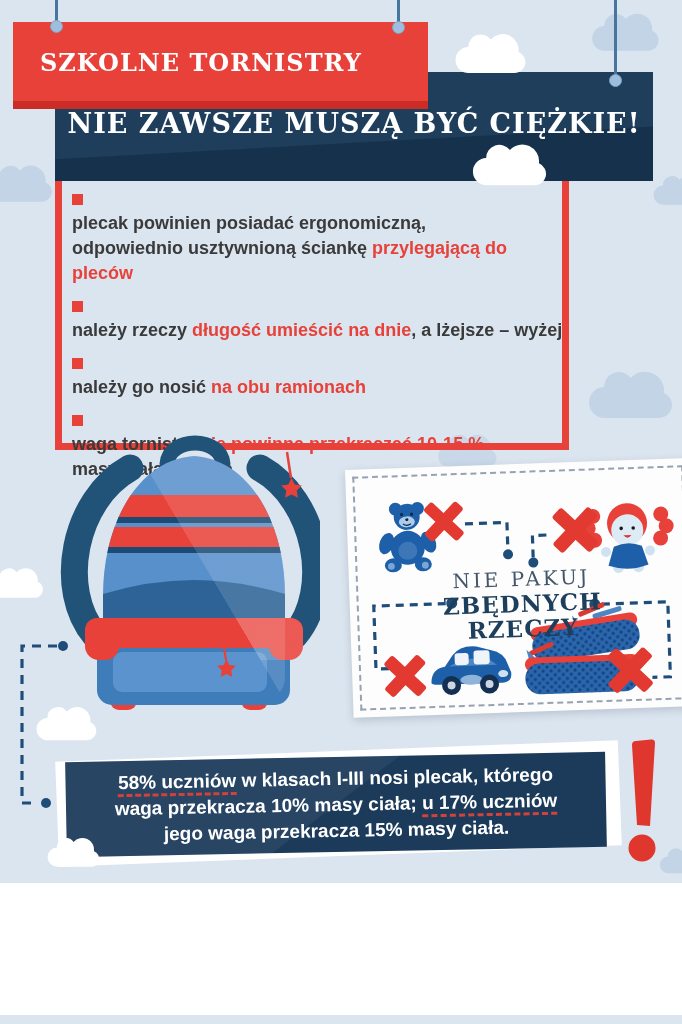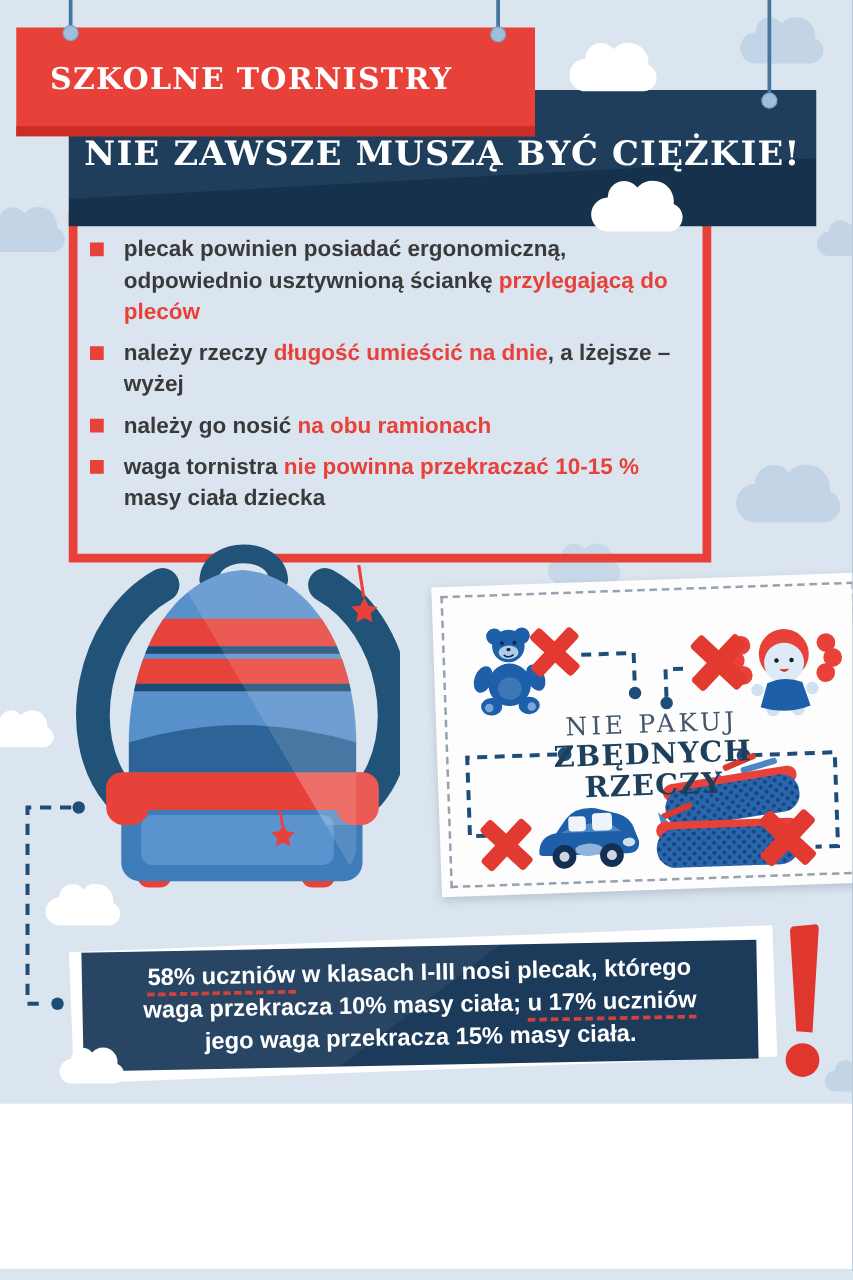--- a/index.html
+++ b/index.html
@@ -17,21 +17,21 @@
   #banner-red .txt{position:absolute;left:27px;top:0;height:79px;line-height:81px;
     font-family:"DejaVu Serif",serif;font-weight:bold;font-size:24px;color:#fff;letter-spacing:1px;}
   #banner-navy{left:55px;top:72px;width:598px;height:109px;background:#1e3e5c;z-index:4;}
   #banner-navy:after{content:"";position:absolute;inset:0;background:rgba(5,20,35,.30);
     clip-path:polygon(0 80%,100% 50%,100% 100%,0 100%);}
   #banner-navy .txt{position:absolute;left:0;right:0;top:0;height:100px;line-height:104px;text-align:center;
     font-family:"DejaVu Serif",serif;font-weight:bold;font-size:27px;color:#fff;letter-spacing:1px;z-index:1;}
   
   #red-box{left:55px;top:170px;width:514px;height:280px;border:7px solid #e8413a;z-index:2;box-sizing:border-box;}
   #checklist{left:72px;top:187px;width:492px;z-index:3;}
-  .chk-item{display:flex;gap:16px;margin-bottom:8px;}
+  .chk-item{display:flex;gap:6px;margin-bottom:8px;flex-direction:column;}
   .chk-bullet{flex:0 0 11px;width:11px;height:11px;background:#e8413a;margin-top:7px;}
   .chk-text{font-size:18px;font-weight:bold;line-height:25px;color:#3a3a3a;white-space:pre-line;}
   .chk-text .red{color:#e8413a;}
   
   #card{left:345px;top:470px;width:345px;height:248px;background:#fdfdfd;z-index:7;
     transform:rotate(-2deg);transform-origin:top left;box-shadow:0 3px 8px rgba(40,60,90,.20);}
   #card .dash-border{position:absolute;inset:7px;border:2px dashed #96a2b1;}
   #card-text{position:absolute;left:0;right:0;top:103px;text-align:center;z-index:2;}
   #card-text .l1{font-family:"DejaVu Serif",serif;font-size:20px;line-height:24px;color:#44566b;letter-spacing:3px;}
   #card-text .l2,#card-text .l3{font-family:"DejaVu Serif",serif;font-weight:bold;font-size:23px;line-height:25px;color:#1e3f5c;letter-spacing:1px;}

